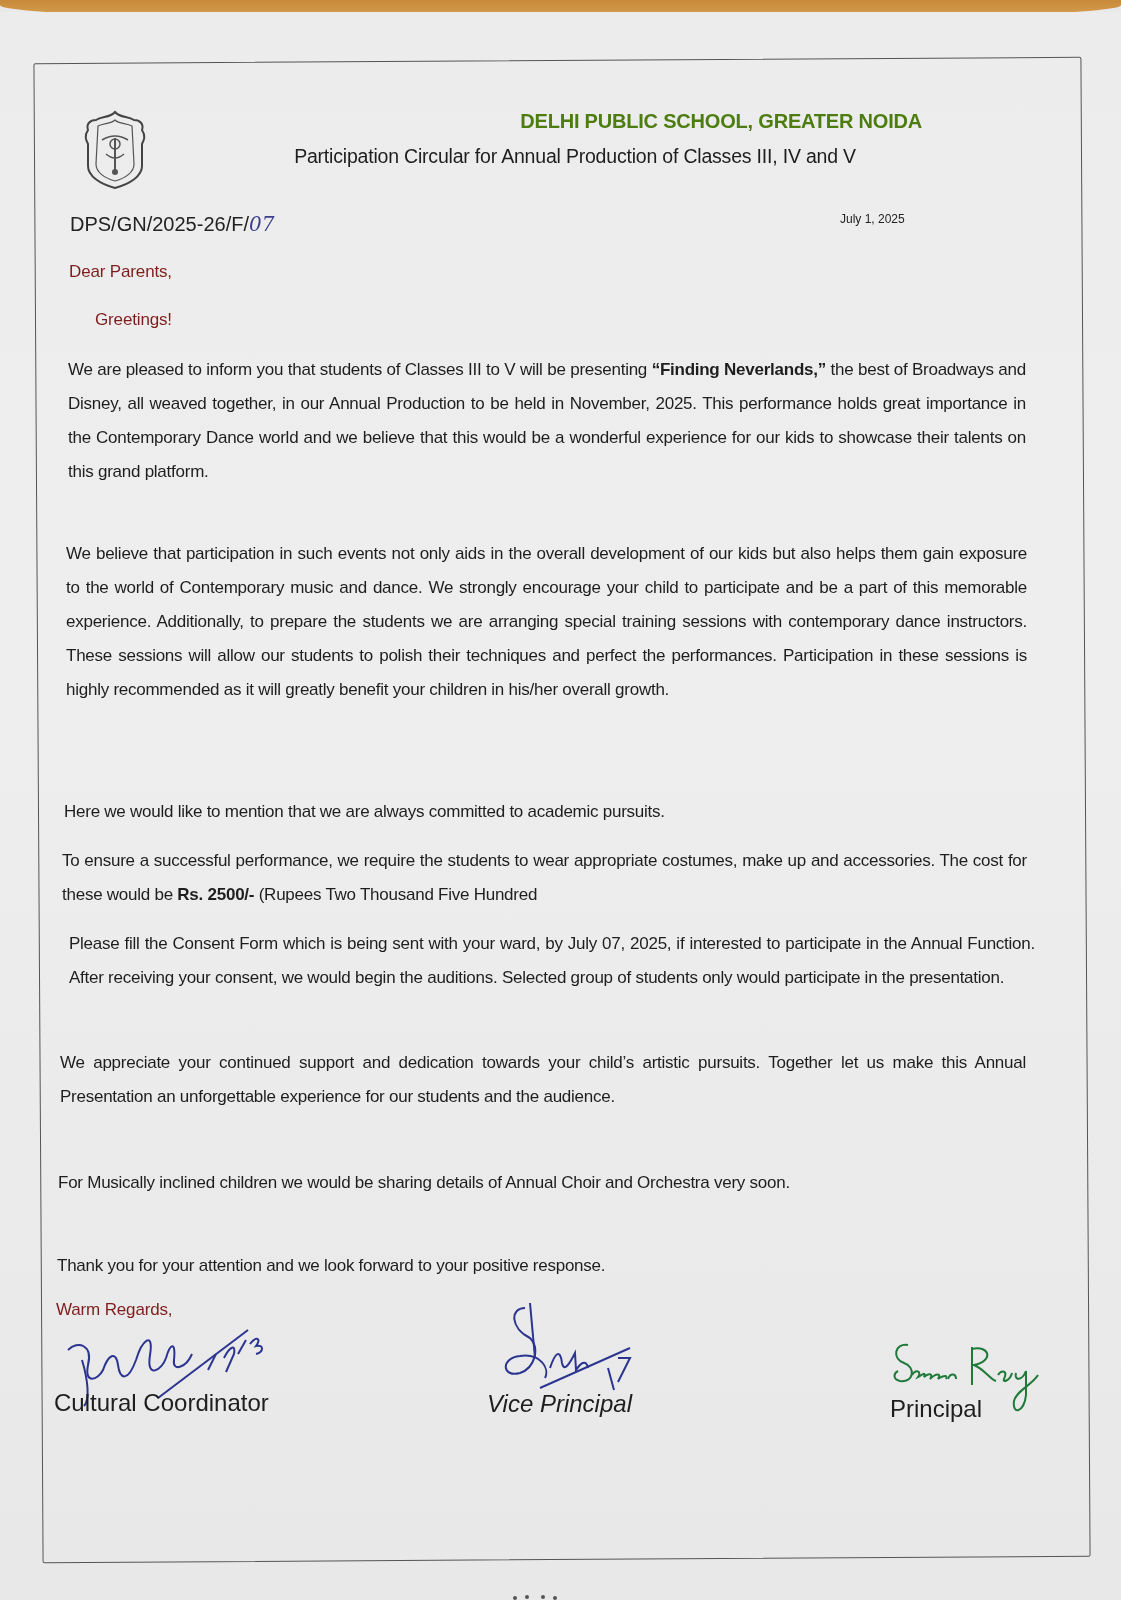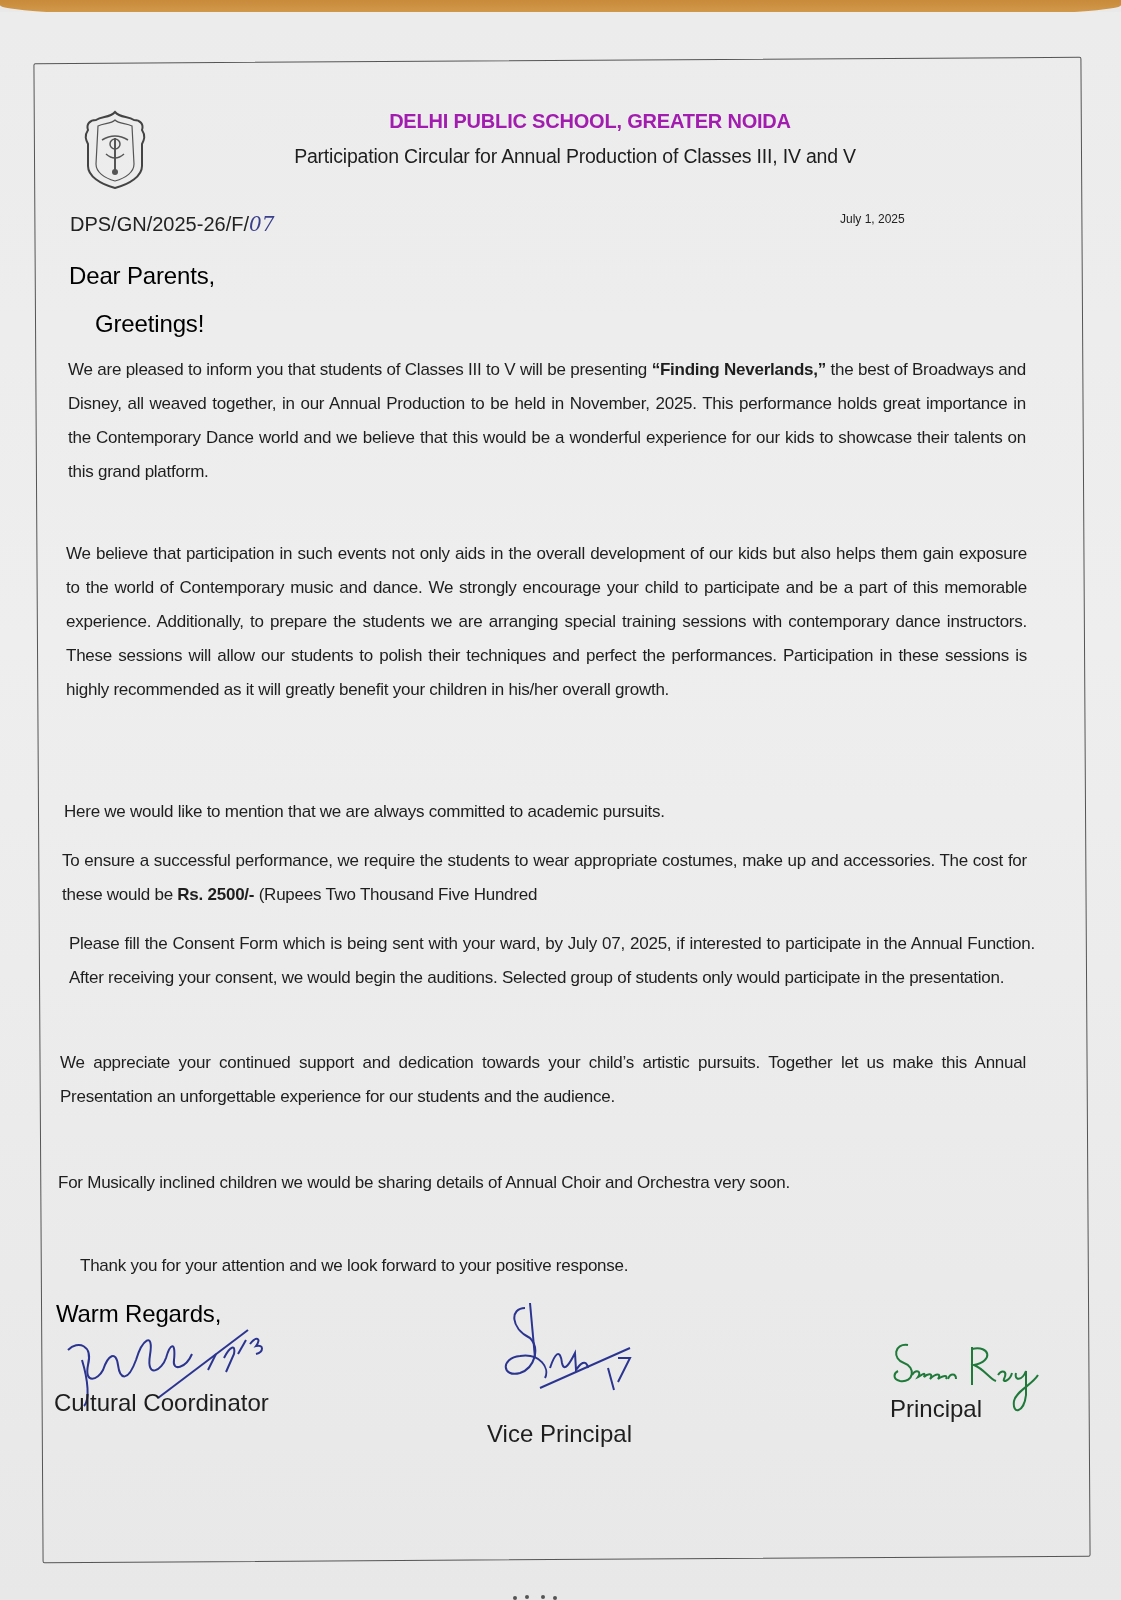--- a/index.html
+++ b/index.html
@@ -18,33 +18,33 @@
       background: linear-gradient(180deg, #ececed 0%, #eeeeef 40%, #e8e8e9 100%);
     }
     .frame {
       position: absolute; left: 38px; top: 48px; width: 1048px; height: 1500px;
       border: 1.5px solid #555; border-radius: 2px;
       transform: rotate(-0.35deg); transform-origin: center;
       box-sizing: border-box;
     }
     .logo { position: absolute; left: 82px; top: 110px; width: 66px; height: 80px; }
     .header-title {
-      position: absolute; left: 240px; top: 110px; width: 700px; text-align: center;
-      font-size: 20px; font-weight: bold; color: #a21caf; letter-spacing: -0.2px;
+      position: absolute; left: 222px; top: 110px; width: 700px; text-align: right;
+      font-size: 20px; font-weight: bold; color: #4d7c0f; letter-spacing: -0.2px;
     }
     .header-subtitle {
       position: absolute; left: 215px; top: 145px; width: 720px; text-align: center;
       font-size: 19.5px; color: #1e1e1e; letter-spacing: -0.2px;
     }
     .ref {
       position: absolute; left: 70px; top: 212px; font-size: 20px; color: #222;
     }
     .ref .hand { color: #3a3f8a; font-family: "DejaVu Serif", serif; font-style: italic; }
     .date { position: absolute; left: 840px; top: 212px; font-size: 12px; color: #222; }
-    .line { position: absolute; font-size: 24px; color: #000000; letter-spacing: -0.15px; }
+    .line { position: absolute; font-size: 17px; color: #7f1d1d; letter-spacing: -0.15px; }
     .para {
       position: absolute; font-size: 17px; color: #1e1e1e; line-height: 34px;
       text-align: justify; letter-spacing: -0.25px;
     }
     .para b { font-weight: bold; }
     .sig-label { position: absolute; font-size: 24px; color: #1e1e1e; }
     .sig { position: absolute; }
     .hole { position: absolute; left: 505px; top: 1588px; width: 60px; height: 12px; }
   </style>
 </head>
@@ -82,21 +82,21 @@
 <div class="para" style="left:64px; top:795px; width:962px;">Here we would like to mention that we are always committed to academic pursuits.</div>
 
 <div class="para" style="left:62px; top:844px; width:965px;"><span>To ensure a successful performance, we require the students to wear appropriate costumes, make up and accessories. The cost for these would be </span><b>Rs. 2500/-</b><span> (Rupees Two Thousand Five Hundred</span></div>
 
 <div class="para" style="left:69px; top:927px; width:966px;">Please fill the Consent Form which is being sent with your ward, by July 07, 2025, if interested to participate in the Annual Function. After receiving your consent, we would begin the auditions. Selected group of students only would participate in the presentation.</div>
 
 <div class="para" style="left:60px; top:1046px; width:966px;">We appreciate your continued support and dedication towards your child’s artistic pursuits. Together let us make this Annual Presentation an unforgettable experience for our students and the audience.</div>
 
 <div class="para" style="left:58px; top:1166px; width:968px;">For Musically inclined children we would be sharing details of Annual Choir and Orchestra very soon.</div>
 
-<div class="para" style="left:57px; top:1249px; width:970px;margin-left:23px;">Thank you for your attention and we look forward to your positive response.</div>
+<div class="para" style="left:57px; top:1249px; width:970px;">Thank you for your attention and we look forward to your positive response.</div>
 
 <div class="line" style="left:56px; top:1300px;">Warm Regards,</div>
 
 <svg class="sig" style="left:58px; top:1310px; width:230px; height:100px;" viewBox="0 0 230 100">
   <g fill="none" stroke="#2b3590" stroke-width="2">
     <path d="M10 40 C20 30 35 35 30 55 C26 75 40 70 45 60 C50 45 58 40 60 55 C62 70 70 72 78 50 C84 30 96 20 92 45 C88 70 104 60 108 48 C112 34 118 30 116 50 C114 62 128 58 134 44"></path>
     <path d="M24 50 C30 70 32 90 26 96"></path>
     <path d="M100 88 L190 20"></path>
     <path d="M150 60 L158 44"></path>
     <path d="M166 48 C172 36 178 34 176 44 L168 62"></path>
@@ -109,21 +109,21 @@
 <svg class="sig" style="left:490px; top:1298px; width:150px; height:110px;" viewBox="0 0 150 110">
   <g fill="none" stroke="#2b3590" stroke-width="2">
     <path d="M35 10 C20 10 20 30 40 40 C50 50 45 70 30 75 C12 80 10 60 30 58 C50 55 60 70 55 80"></path>
     <path d="M40 5 L45 60"></path>
     <path d="M60 70 C65 55 70 50 72 65 C74 75 80 65 85 55 L86 72 C90 66 96 60 98 70"></path>
     <path d="M50 90 L140 50"></path>
     <path d="M118 70 L124 92"></path>
     <path d="M128 60 L140 60 L128 84"></path>
   </g>
 </svg>
-<div class="sig-label" style="left:487px; top:1420px;">Vice Principal</div>
+<div class="sig-label" style="left:487px; top:1390px;font-style:italic;">Vice Principal</div>
 
 <svg class="sig" style="left:886px; top:1335px; width:160px; height:90px;" viewBox="0 0 160 90">
   <g fill="none" stroke="#1f7a3a" stroke-width="2">
     <path d="M22 10 C8 8 6 24 18 28 C30 32 28 48 14 46 C6 44 8 38 12 36"></path>
     <path d="M26 40 C30 34 36 36 32 42 C36 40 40 36 38 42 C42 38 48 38 44 44 C50 38 56 38 52 44 C58 40 62 40 60 44"></path>
     <path d="M62 44 C64 38 70 38 70 44"></path>
     <path d="M86 12 L86 50"></path>
     <path d="M86 14 C104 10 108 26 88 30 C98 34 104 44 110 46"></path>
     <path d="M112 40 C116 34 122 36 118 44 C116 48 124 46 126 38"></path>
     <path d="M130 38 C128 46 136 46 140 36 L140 60 C138 78 126 80 128 66 C130 56 146 50 152 40"></path>

